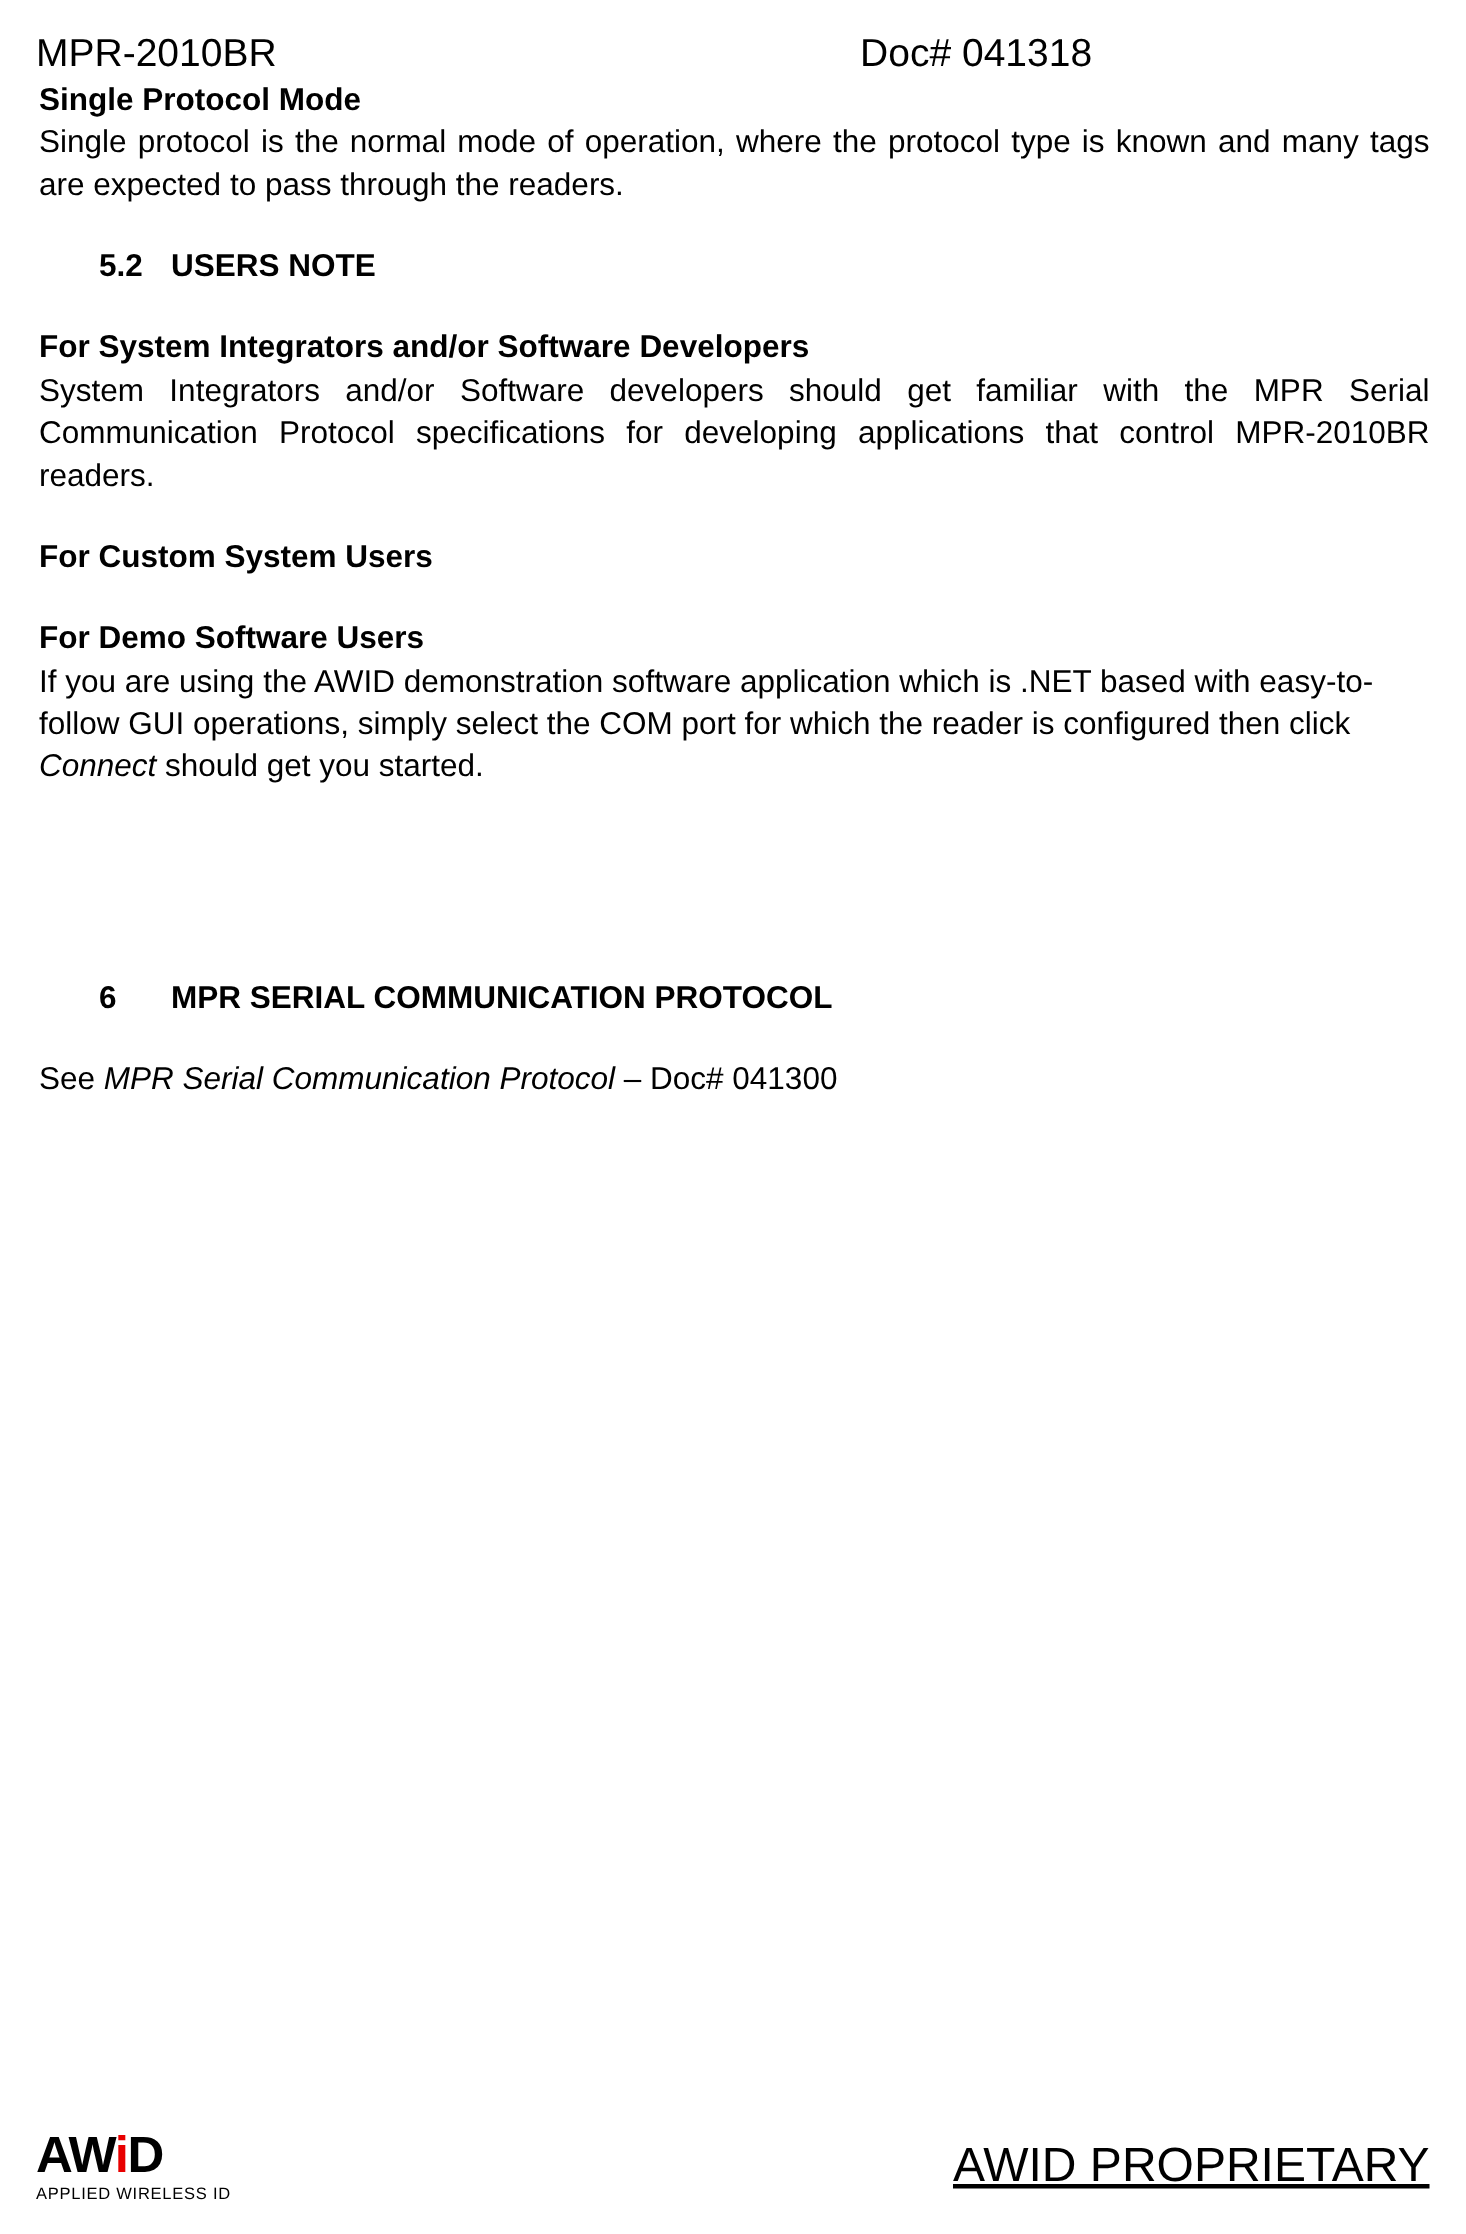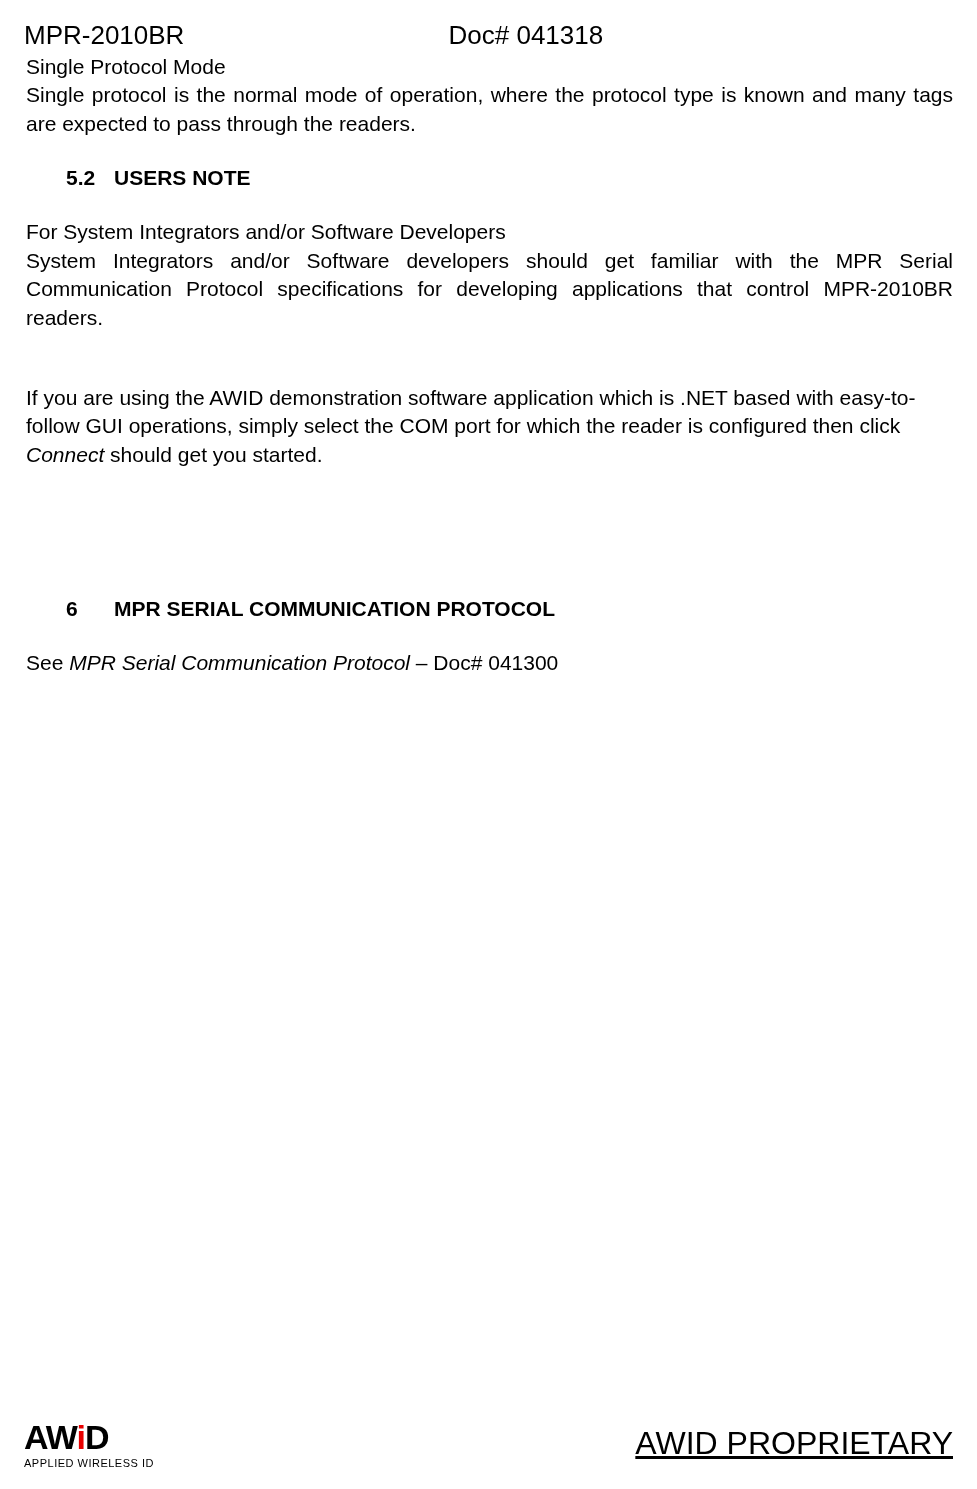--- a/index.html
+++ b/index.html
@@ -27,28 +27,28 @@
     .header-left {
       flex: 1;
       text-align: left;
     }
     .header-center {
       flex: 1;
       text-align: center;
     }
     .header-right {
       flex: 1;
-      text-align: left;
+      text-align: center;
       padding-right: 100px;
     }
     .content {
       padding-left: 2px;
     }
     .bold {
-      font-weight: normal;
+      font-weight: bold;
     }
     .justify {
       text-align: justify;
     }
     .section-heading {
       font-weight: bold;
       margin-left: 40px;
       margin-top: 26px;
       margin-bottom: 26px;
     }
@@ -119,23 +119,25 @@
 
   <div class="section-heading">
     <span class="section-num">5.2</span><span>USERS NOTE</span>
   </div>
 
   <div class="bold">For System Integrators and/or Software Developers</div>
   <div class="para justify">System Integrators and/or Software developers should get familiar with the MPR Serial Communication Protocol specifications for developing applications that control MPR-2010BR readers.</div>
 
   <div class="spacer-sm"></div>
 
+  <div class="bold">For Custom System Users</div>
 
   <div class="spacer-sm"></div>
 
+  <div class="bold">For Demo Software Users</div>
   <div class="para">
     <span>If you are using the AWID demonstration software application which is .NET based with easy-to-follow GUI operations, simply select the COM port for which the reader is configured then click </span><span class="italic">Connect</span><span> should get you started.</span>
   </div>
 
   <div class="spacer-lg"></div>
 
   <div class="section-heading">
     <span class="section-num">6</span><span>MPR SERIAL COMMUNICATION PROTOCOL</span>
   </div>
 

